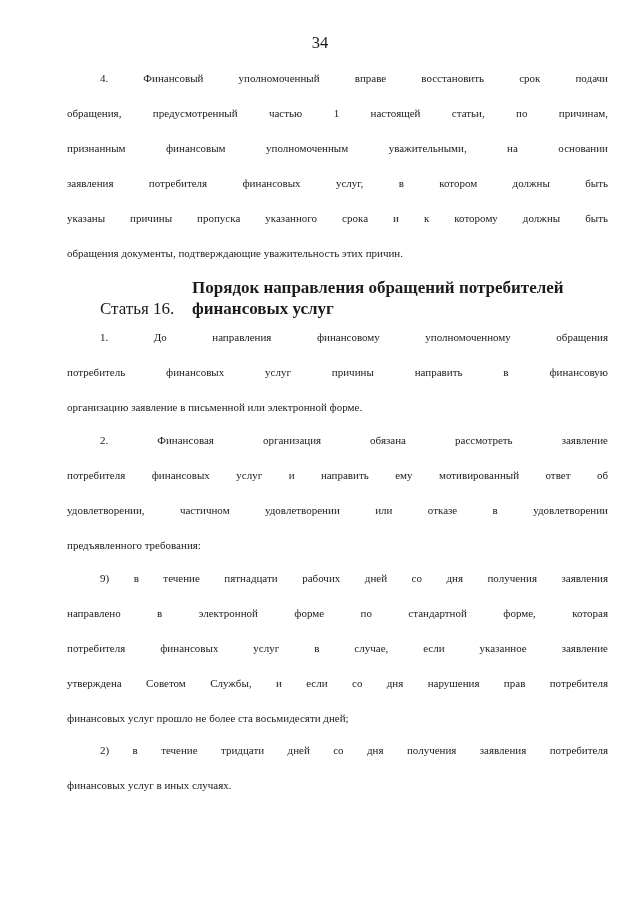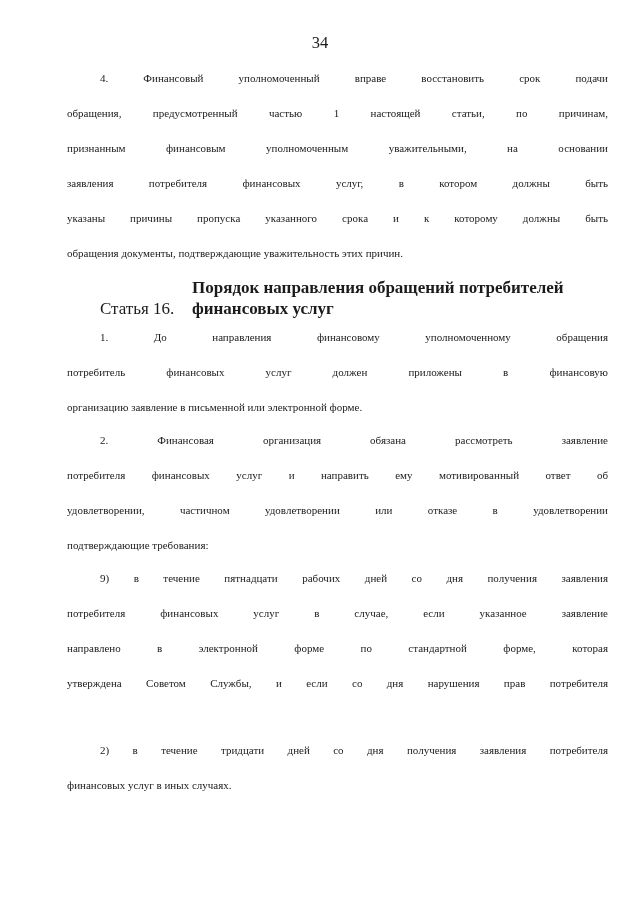--- a/index.html
+++ b/index.html
@@ -74,36 +74,37 @@
   <div class="heading">
     <span class="h-label">Статья 16.</span>
     <div class="h-title">
       <div>Порядок направления обращений потребителей</div>
       <div>финансовых услуг</div>
     </div>
   </div>
 
   <div class="block p1">
     <div class="line first">1. До направления финансовому уполномоченному обращения</div>
-    <div class="line">потребитель финансовых услуг должен приложены в финансовую</div>
+    <div class="line">потребитель финансовых услуг причины направить в финансовую</div>
     <div class="line last">организацию заявление в письменной или электронной форме.</div>
   </div>
 
   <div class="block p2">
     <div class="line first">2. Финансовая организация обязана рассмотреть заявление</div>
     <div class="line">потребителя финансовых услуг и направить ему мотивированный ответ об</div>
     <div class="line">удовлетворении, частичном удовлетворении или отказе в удовлетворении</div>
-    <div class="line last">подтверждающие требования:</div>
+    <div class="line last">предъявленного требования:</div>
   </div>
 
   <div class="block item1">
     <div class="line first">9) в течение пятнадцати рабочих дней со дня получения заявления</div>
+    <div class="line">направлено в электронной форме по стандартной форме, которая</div>
     <div class="line">потребителя финансовых услуг в случае, если указанное заявление</div>
-    <div class="line">направлено в электронной форме по стандартной форме, которая</div>
     <div class="line">утверждена Советом Службы, и если со дня нарушения прав потребителя</div>
+    <div class="line last">финансовых услуг прошло не более ста восьмидесяти дней;</div>
   </div>
 
   <div class="block item2">
     <div class="line first">2) в течение тридцати дней со дня получения заявления потребителя</div>
     <div class="line last">финансовых услуг в иных случаях.</div>
   </div>
 
 </div>
 
 </body></html>

